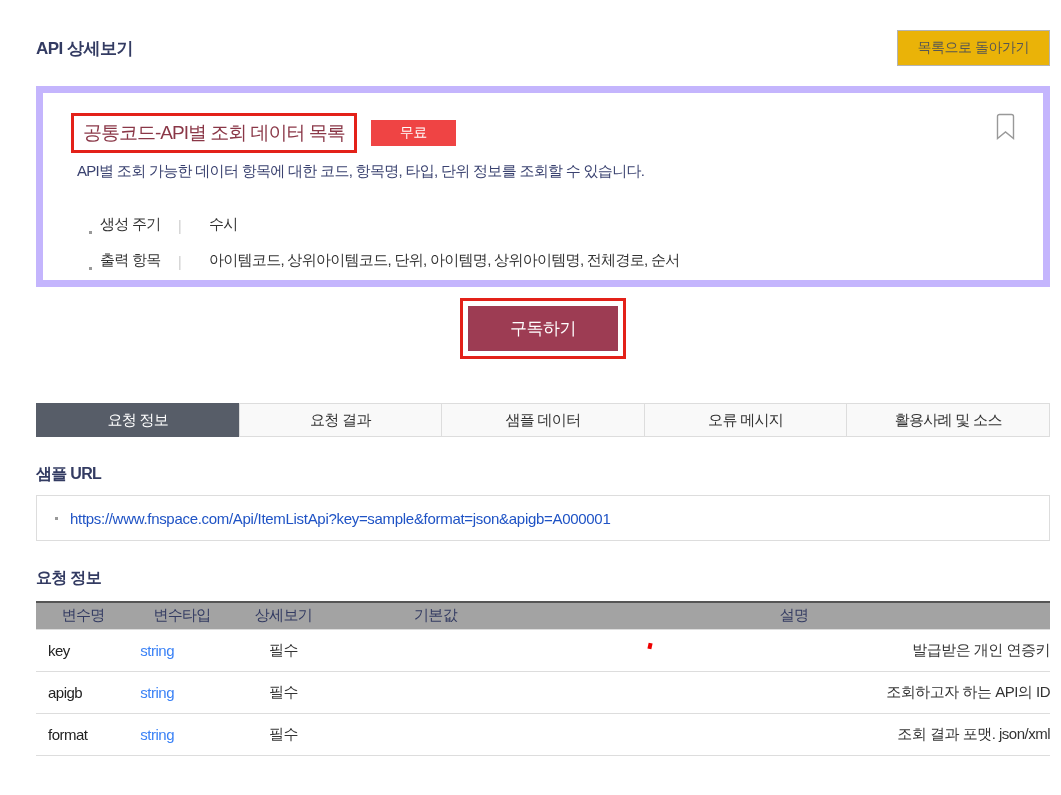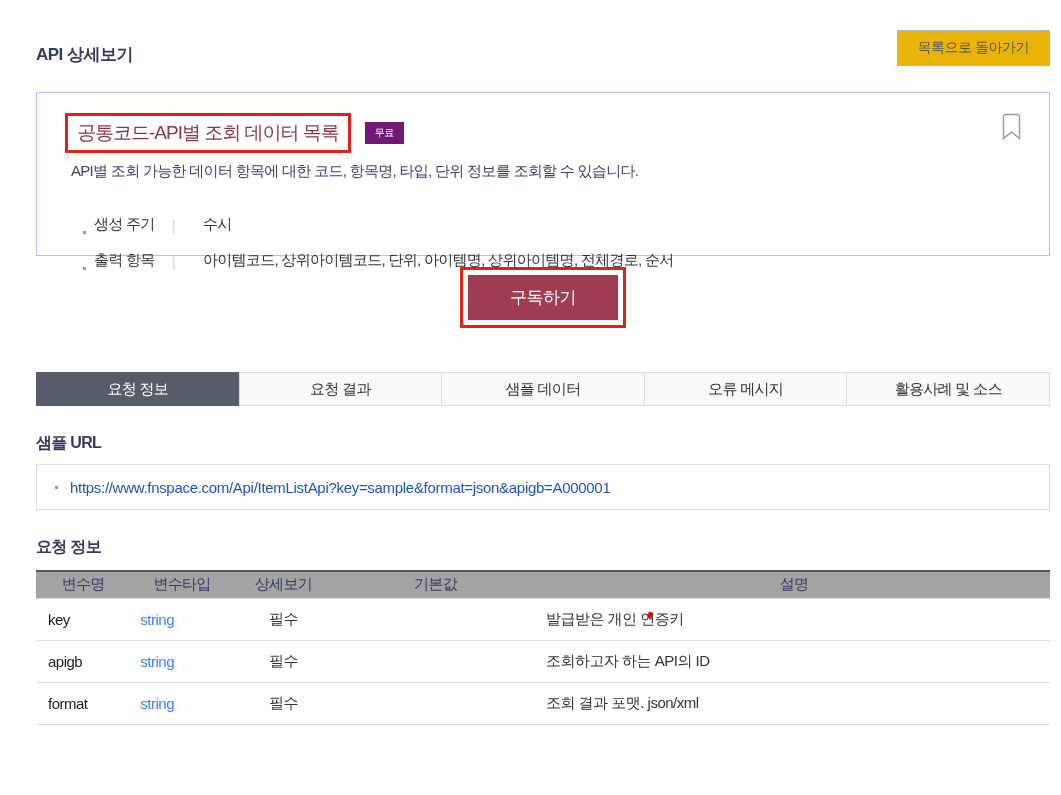--- a/index.html
+++ b/index.html
@@ -6,41 +6,41 @@
   html, body {
     width: 1061px; height: 795px;
     background: #ffffff;
     font-family: "Liberation Sans", "DejaVu Sans", sans-serif;
     color: #333;
     overflow: hidden;
   }
   .wrap { width: 1014px; margin: 0 0 0 36px; padding-top: 30px; }
 
   
-  .page-head { display: flex; justify-content: space-between; align-items: flex-end; }
+  .page-head { display: flex; justify-content: space-between; align-items: center; }
   .page-title { font-size: 17px; font-weight: bold; color: #333b62; letter-spacing: -0.5px; }
   .back-btn {
     background: #eab308; border: 1px solid #b4b4b4; color: #555;
     font-size: 14px; padding: 8px 20px; cursor: pointer; letter-spacing: -0.5px;
     font-family: inherit;
   }
 
   
   .info-box {
-    margin-top: 26px; border: 1px solid #c4b5fd; background: #fff;
-    padding: 20px 28px 30px 28px; position: relative; height: 164px;
+    margin-top: 20px; border: 7px solid #c4b5fd; background: #fff;
+    padding: 20px 28px 30px 28px; position: relative; height: 201px;
   }
   .title-row { display: flex; align-items: center; }
   .annot-title {
     border: 3px solid #e32119; padding: 4px 9px; display: inline-block;
   }
   .api-title { font-size: 19px; color: #8a3747; letter-spacing: -1px; }
   .badge {
-    margin-left: 14px; background: #701a75; color: #fff; font-size: 10px;
-    padding: 4px 10px; letter-spacing: -0.5px;
+    margin-left: 14px; background: #ef4444; color: #fff; font-size: 14px;
+    padding: 4px 29px; letter-spacing: -0.5px;
   }
   .bookmark { position: absolute; top: 20px; right: 28px; cursor: pointer; background:none; border:none; }
   .api-desc { margin: 9px 0 0 6px; font-size: 15px; color: #3a4270; letter-spacing: -0.7px; }
 
   .meta { margin-top: 34px; }
   .meta-row { display: flex; align-items: flex-end; margin-top: 17px; font-size: 15px; letter-spacing: -0.7px; }
   .meta-bullet { width: 3px; height: 3px; background: #999; margin: 0 8px 0 18px; }
   .meta-label { color: #333; min-width: 78px; }
   .meta-div { color: #ccc; margin: 0 16px 0 0; font-size: 14px; }
   .meta-val { color: #333; margin-left: 12px; }
@@ -84,21 +84,21 @@
   }
   .col-name  { width: 9.3%; }
   .col-type  { width: 10.2%; }
   .col-req   { width: 9.8%; }
   .col-def   { width: 20.2%; }
   .col-desc  { width: 50.5%; }
   td.cell-name { padding-left: 12px; color: #222; }
   td.cell-type { padding-left: 10px; color: #3b82f6; }
   td.cell-req  { text-align: center; }
   td.cell-def  { padding-left: 12px; }
-  td.cell-desc { padding-left: 8px; }
+  td.cell-desc { padding-left: 8px; text-align: right; }
   .spell-mark {
     position: absolute; left: 110px; top: 13px; width: 4px; height: 6px;
     background: #e00; transform: rotate(12deg); display: inline-block;
   }
 </style>
 </head>
 <body>
 
 <div class="wrap">
 

